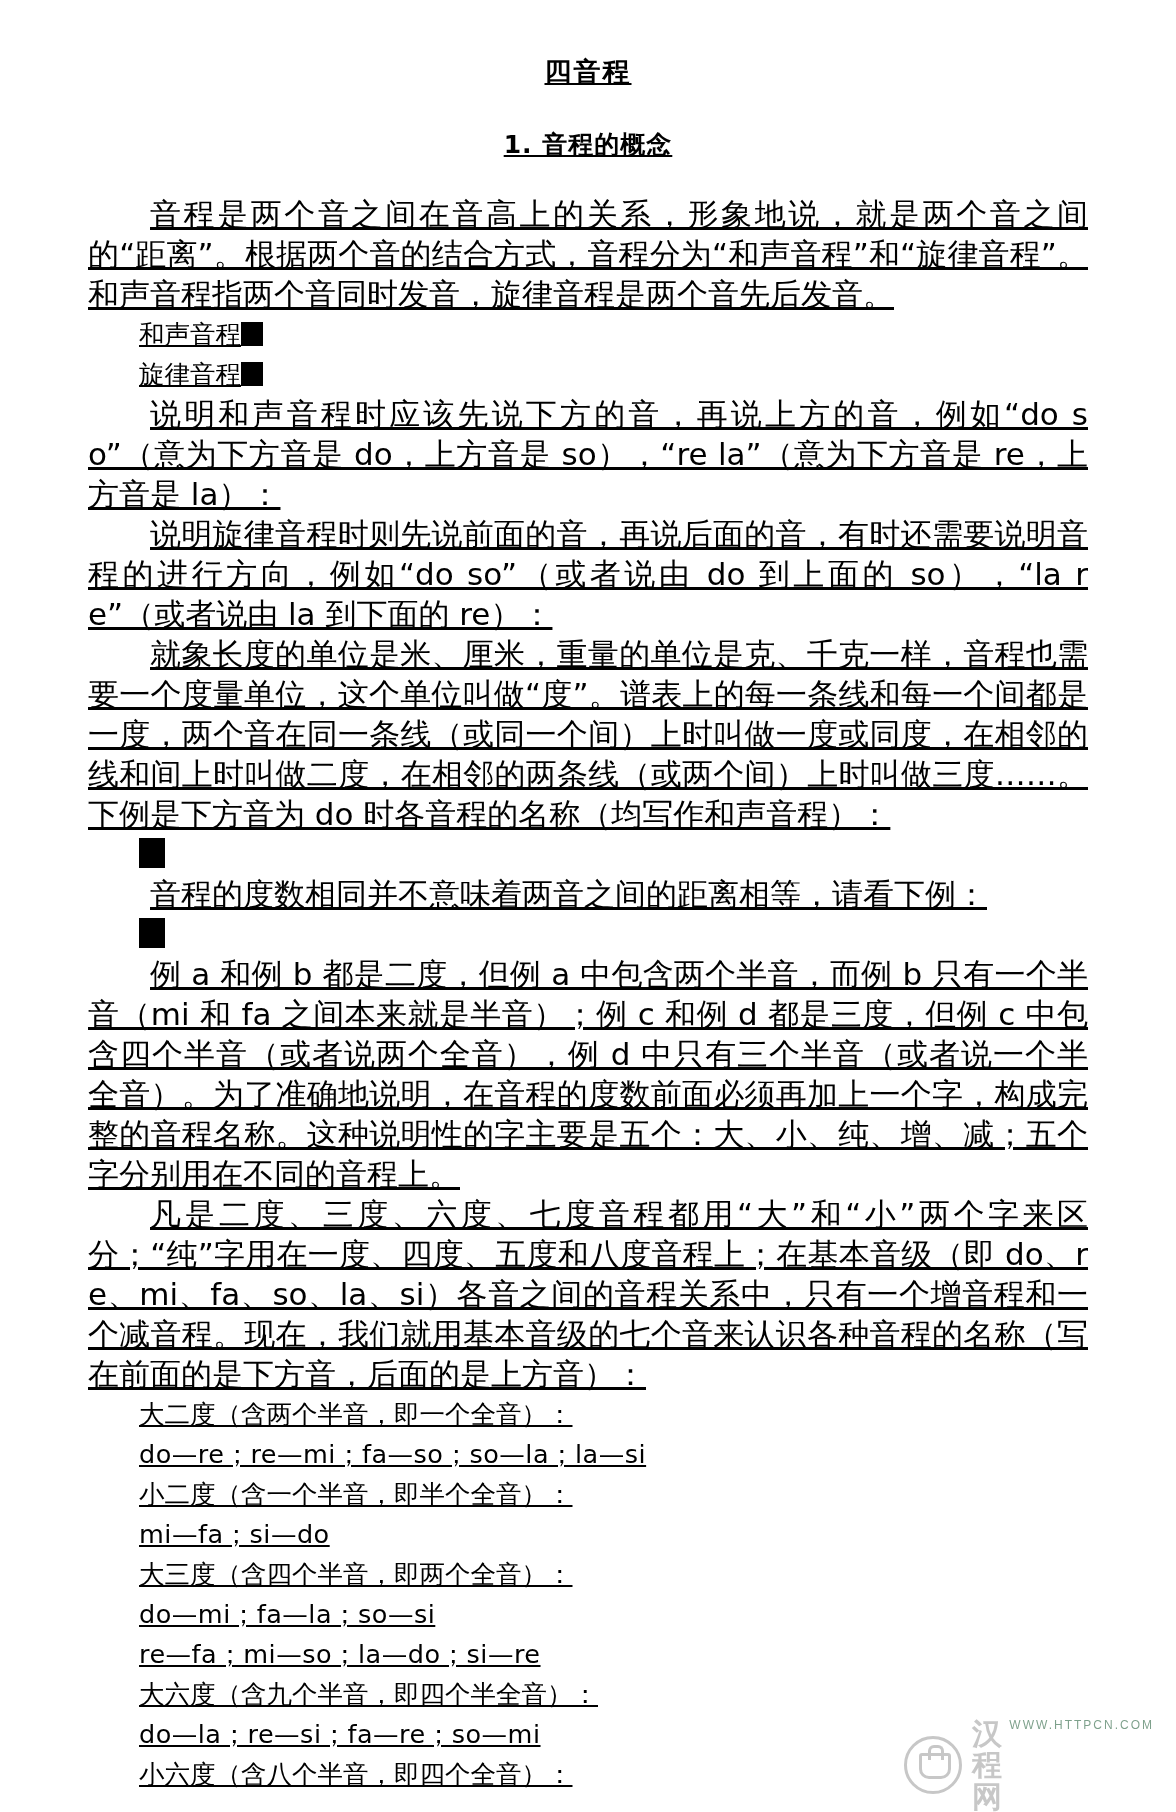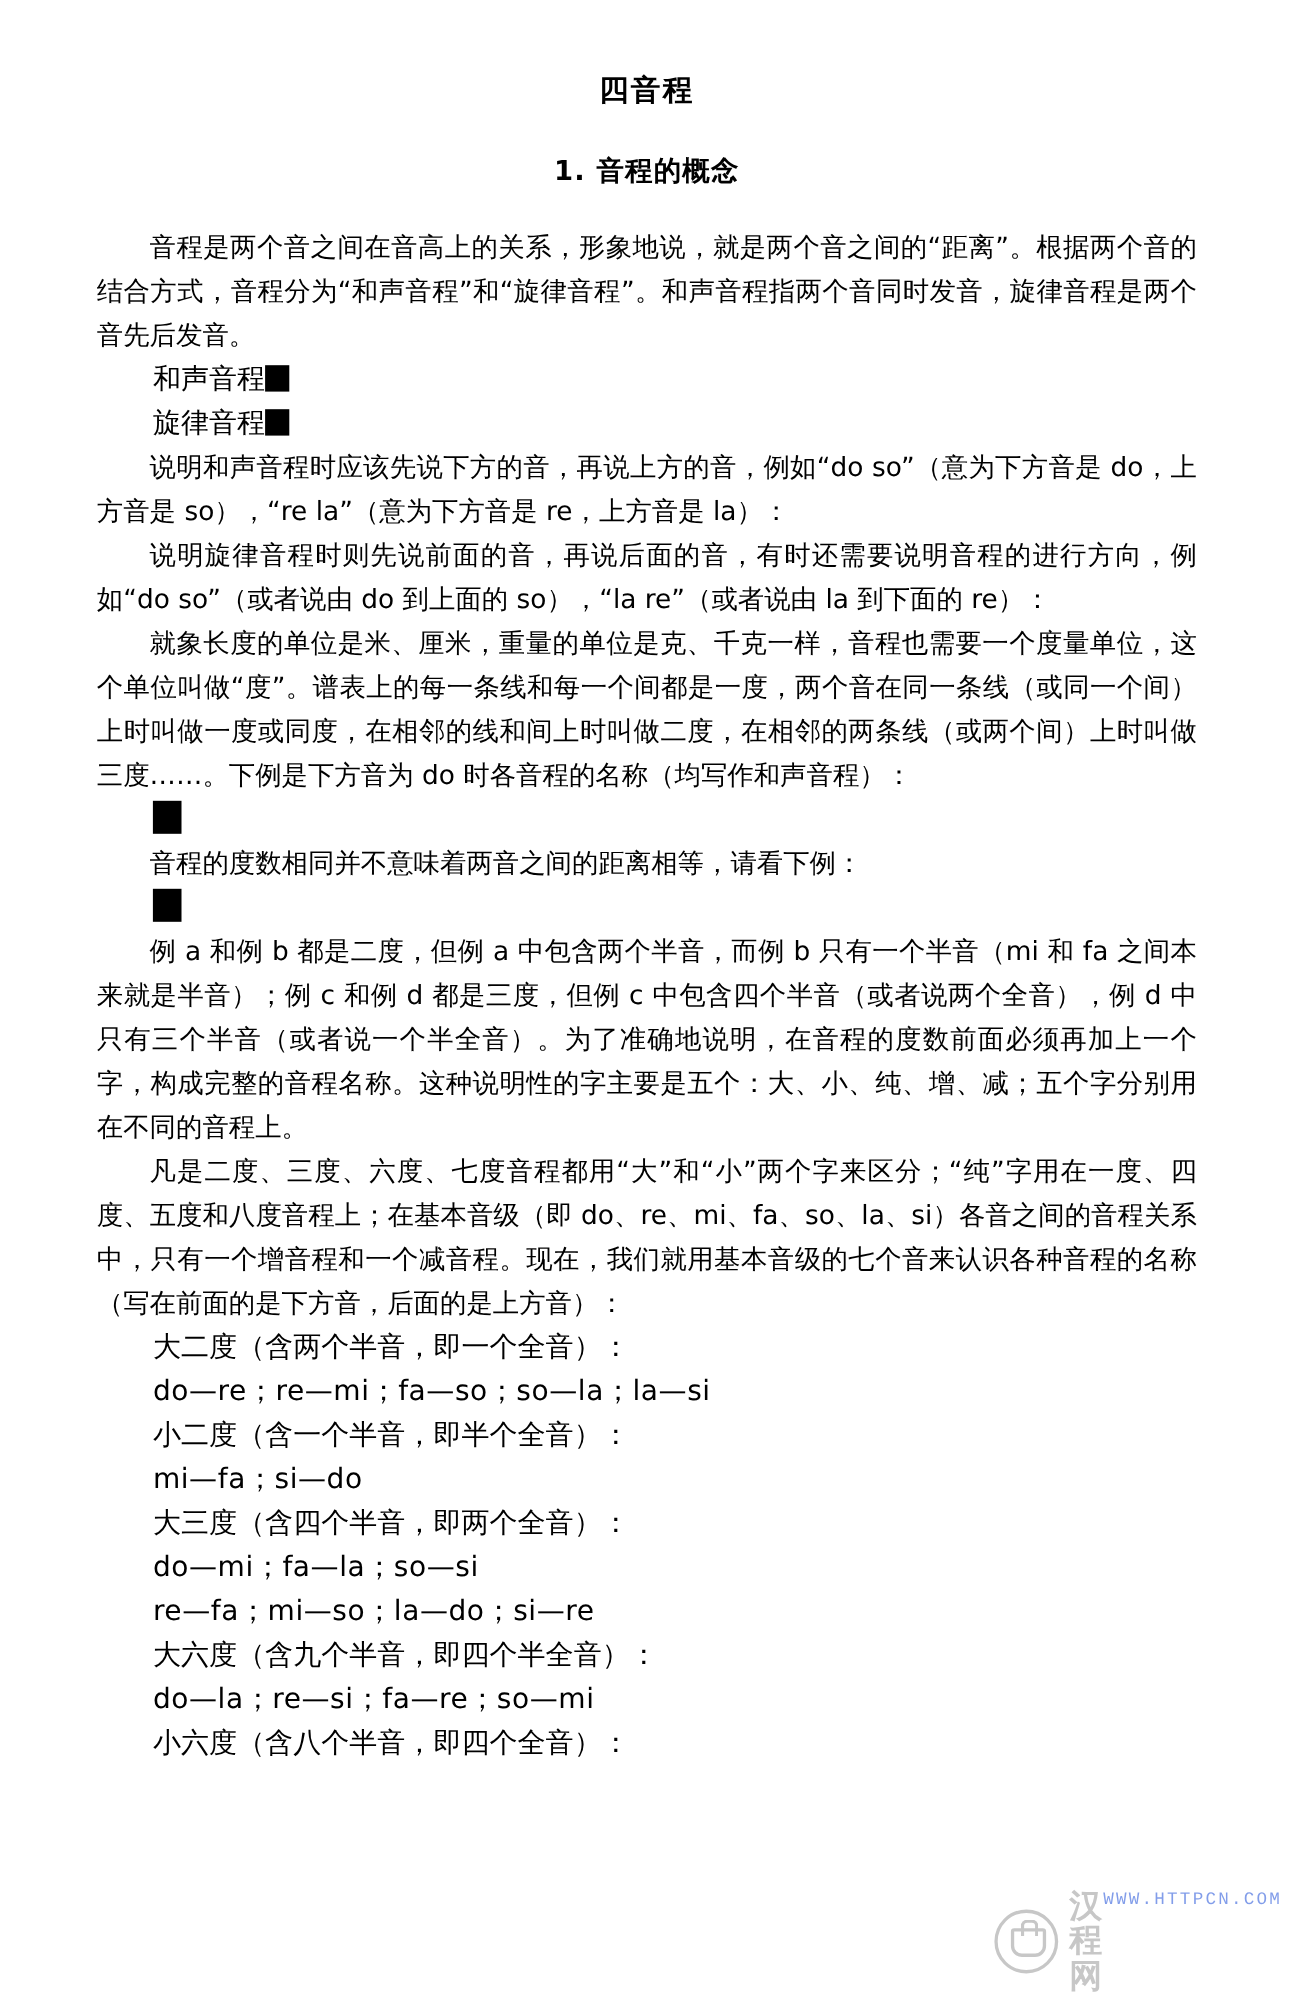--- a/index.html
+++ b/index.html
@@ -12,22 +12,23 @@
     width: 1176px;
     height: 1812px;
     background: #ffffff;
     overflow: hidden;
     font-family: "DejaVu Sans", "Liberation Sans", sans-serif;
     color: #000000;
   }
   .content {
     position: absolute;
     left: 88px;
-    top: 15px;
+    top: 4px;
     width: 1000px;
+    text-decoration: underline;
   }
   .doc-title {
     text-align: center;
     font-size: 27px;
     font-weight: bold;
     letter-spacing: 2px;
     margin-top: 52px;
     margin-bottom: 0;
     line-height: 1.2;
   }
@@ -43,21 +44,21 @@
   .body-block {
     margin-top: 34px;
     font-size: 25.5px;
     line-height: 40px;
   }
   p.para {
     margin: 0;
     text-align: justify;
     text-justify: inter-ideograph;
     text-indent: 2em;
-    font-size: 24px;
+    font-size: 31px;
     line-height: 40px;
     word-break: break-all;
   }
   p.para.noindent {
     text-indent: 0;
   }
   p.figline {
     margin: 0;
     text-indent: 2em;
     font-size: 25.5px;
@@ -135,25 +136,25 @@
     justify-content: center;
   }
   .wm-main {
     font-size: 30px;
     color: #9a9a9a;
     letter-spacing: 1px;
     line-height: 1.05;
     font-weight: bold;
   }
   .wm-sub {
-    font-size: 16px;
-    color: #1d4ed8;
+    font-size: 12px;
+    color: #14532d;
     letter-spacing: 2px;
     line-height: 1.2;
-    font-family: Liberation Mono, monospace;
+    font-family: Liberation Sans, sans-serif;
   }
 </style>
 </head>
 <body>
 
 <div class="page">
   <div class="content">
 
     <h1 class="doc-title">四音程</h1>
 

